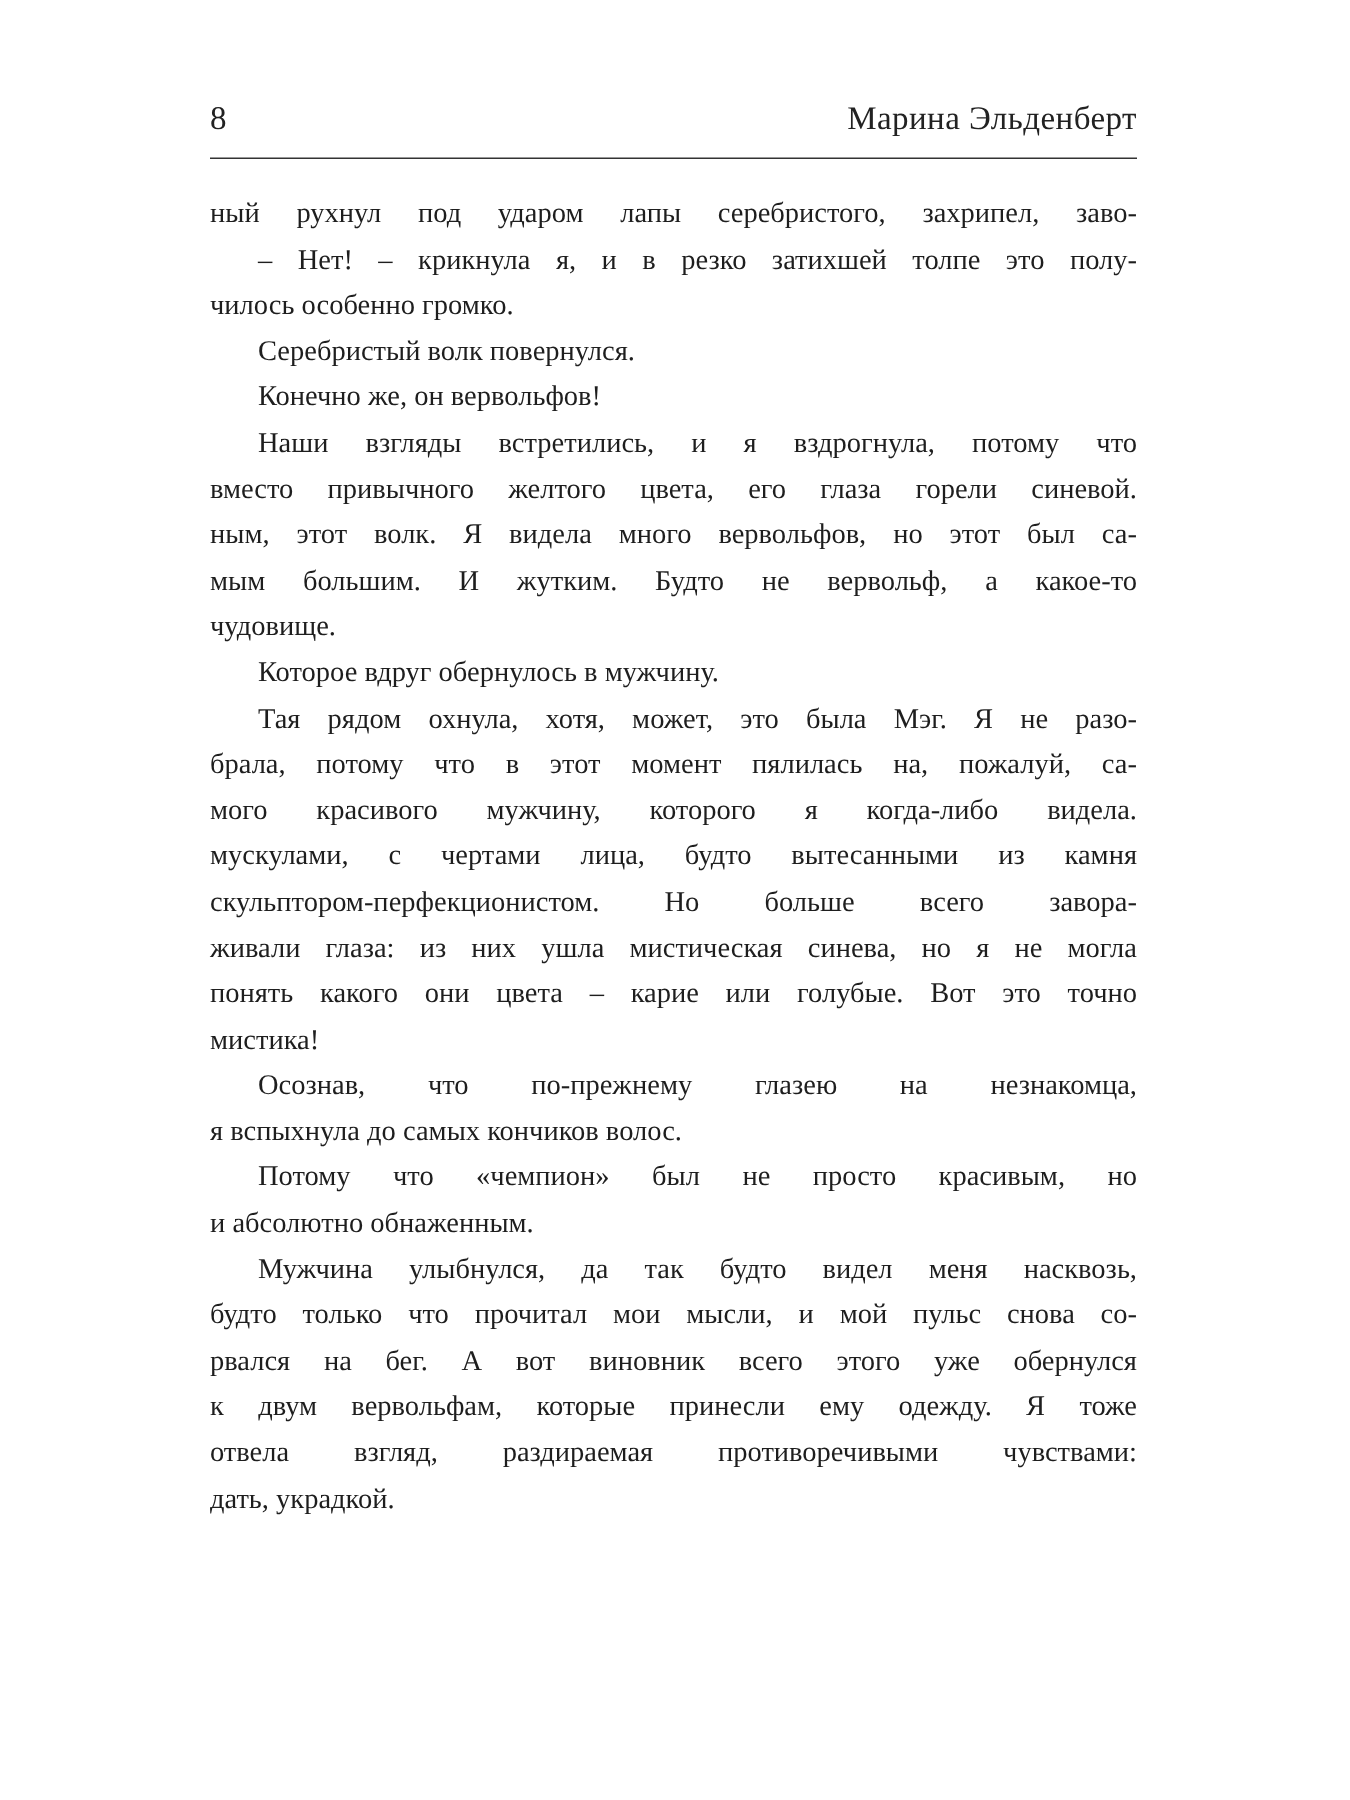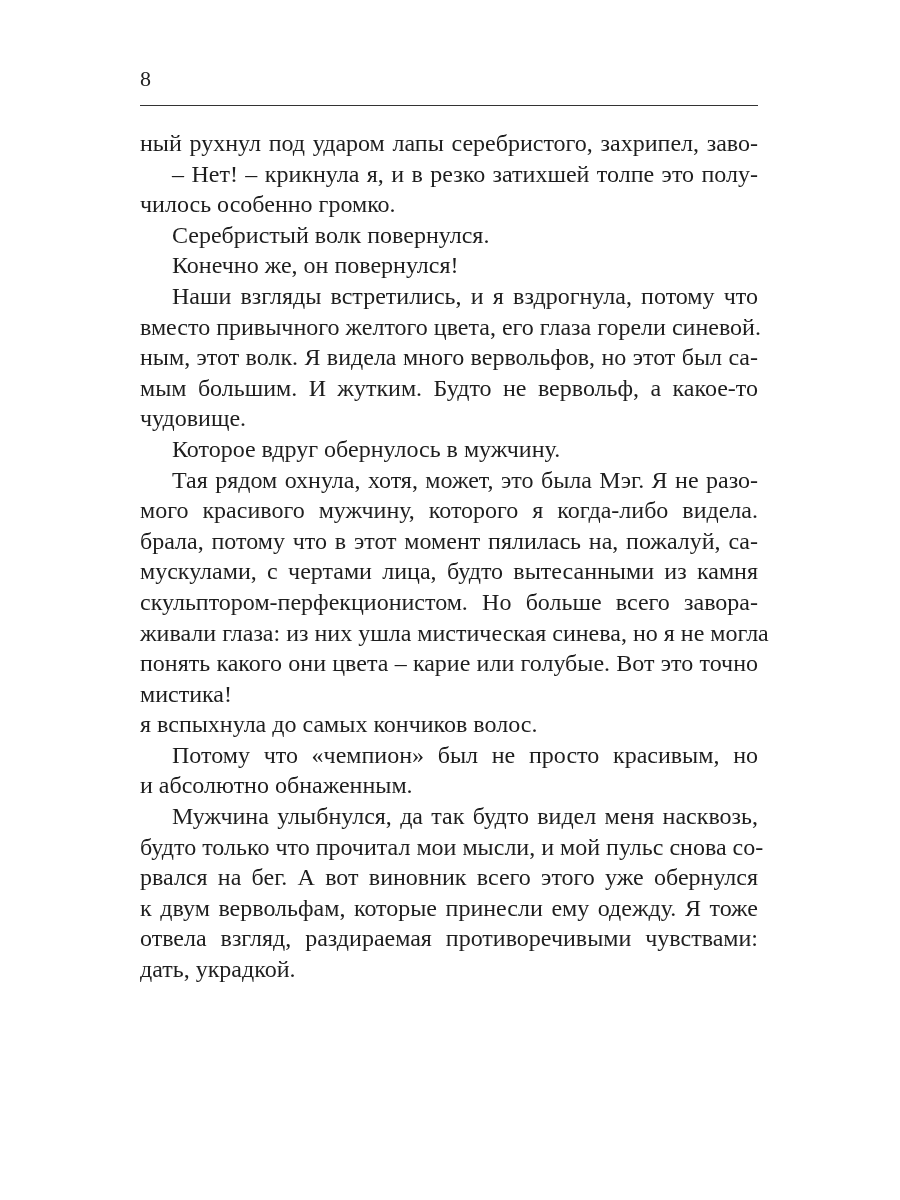--- a/index.html
+++ b/index.html
@@ -30,21 +30,21 @@
       letter-spacing: 0.3px;
       color: #222;
     }
     .rule {
       height: 0;
       border-top: 1.4px solid #333;
       margin-top: 7px;
     }
     .body-text {
       margin-top: 22px;
-      font-size: 24px;
+      font-size: 19px;
       line-height: 30.6px;
     }
     .line {
       display: block;
       white-space: nowrap;
       text-align: justify;
       text-align-last: justify;
       height: 30.6px;
     }
     .line.last {
@@ -53,57 +53,59 @@
     .line.indent {
       padding-left: 32px;
     }
   </style>
 </head>
 <body>
 
 <div class="page">
   <div class="running-head">
     <span>8</span>
+    <span>Марина Эльденберт</span>
   </div>
   <div class="rule"></div>
   <div class="body-text" id="body-text">
       <div class="paragraph">
         <span class="line">ный рухнул под ударом лапы серебристого, захрипел, заво-</span>
       </div>
       <div class="paragraph">
         <span class="line indent">– Нет! – крикнула я, и в резко затихшей толпе это полу-</span>
         <span class="line last">чилось особенно громко.</span>
       </div>
       <div class="paragraph">
         <span class="line indent last">Серебристый волк повернулся.</span>
       </div>
       <div class="paragraph">
-        <span class="line indent last">Конечно же, он повернулся!</span>
+        <span class="line indent last">Конечно же, он вервольфов!</span>
       </div>
       <div class="paragraph">
         <span class="line indent">Наши взгляды встретились, и я вздрогнула, потому что</span>
         <span class="line">вместо привычного желтого цвета, его глаза горели синевой.</span>
         <span class="line">ным, этот волк. Я видела много вервольфов, но этот был са-</span>
         <span class="line">мым большим. И жутким. Будто не вервольф, а какое-то</span>
         <span class="line last">чудовище.</span>
       </div>
       <div class="paragraph">
         <span class="line indent last">Которое вдруг обернулось в мужчину.</span>
       </div>
       <div class="paragraph">
         <span class="line indent">Тая рядом охнула, хотя, может, это была Мэг. Я не разо-</span>
+        <span class="line">брала, потому что в этот момент пялилась на, пожалуй, са-</span>
         <span class="line">мого красивого мужчину, которого я когда-либо видела.</span>
-        <span class="line">брала, потому что в этот момент пялилась на, пожалуй, са-</span>
         <span class="line">мускулами, с чертами лица, будто вытесанными из камня</span>
         <span class="line">скульптором-перфекционистом. Но больше всего завора-</span>
         <span class="line">живали глаза: из них ушла мистическая синева, но я не могла</span>
         <span class="line">понять какого они цвета – карие или голубые. Вот это точно</span>
         <span class="line last">мистика!</span>
       </div>
       <div class="paragraph">
+        <span class="line indent">Осознав, что по-прежнему глазею на незнакомца,</span>
         <span class="line last">я вспыхнула до самых кончиков волос.</span>
       </div>
       <div class="paragraph">
         <span class="line indent">Потому что «чемпион» был не просто красивым, но</span>
         <span class="line last">и абсолютно обнаженным.</span>
       </div>
       <div class="paragraph">
         <span class="line indent">Мужчина улыбнулся, да так будто видел меня насквозь,</span>
         <span class="line">будто только что прочитал мои мысли, и мой пульс снова со-</span>
         <span class="line">рвался на бег. А вот виновник всего этого уже обернулся</span>

